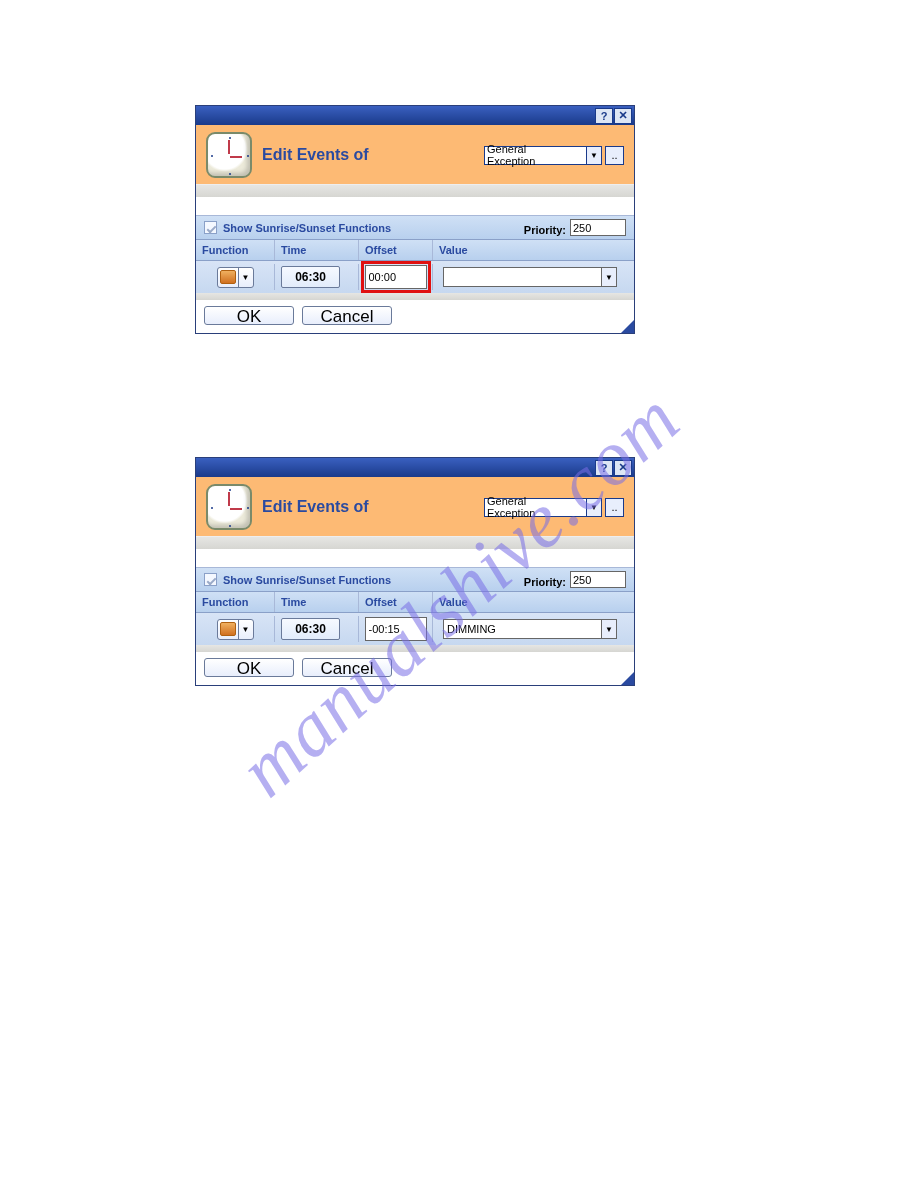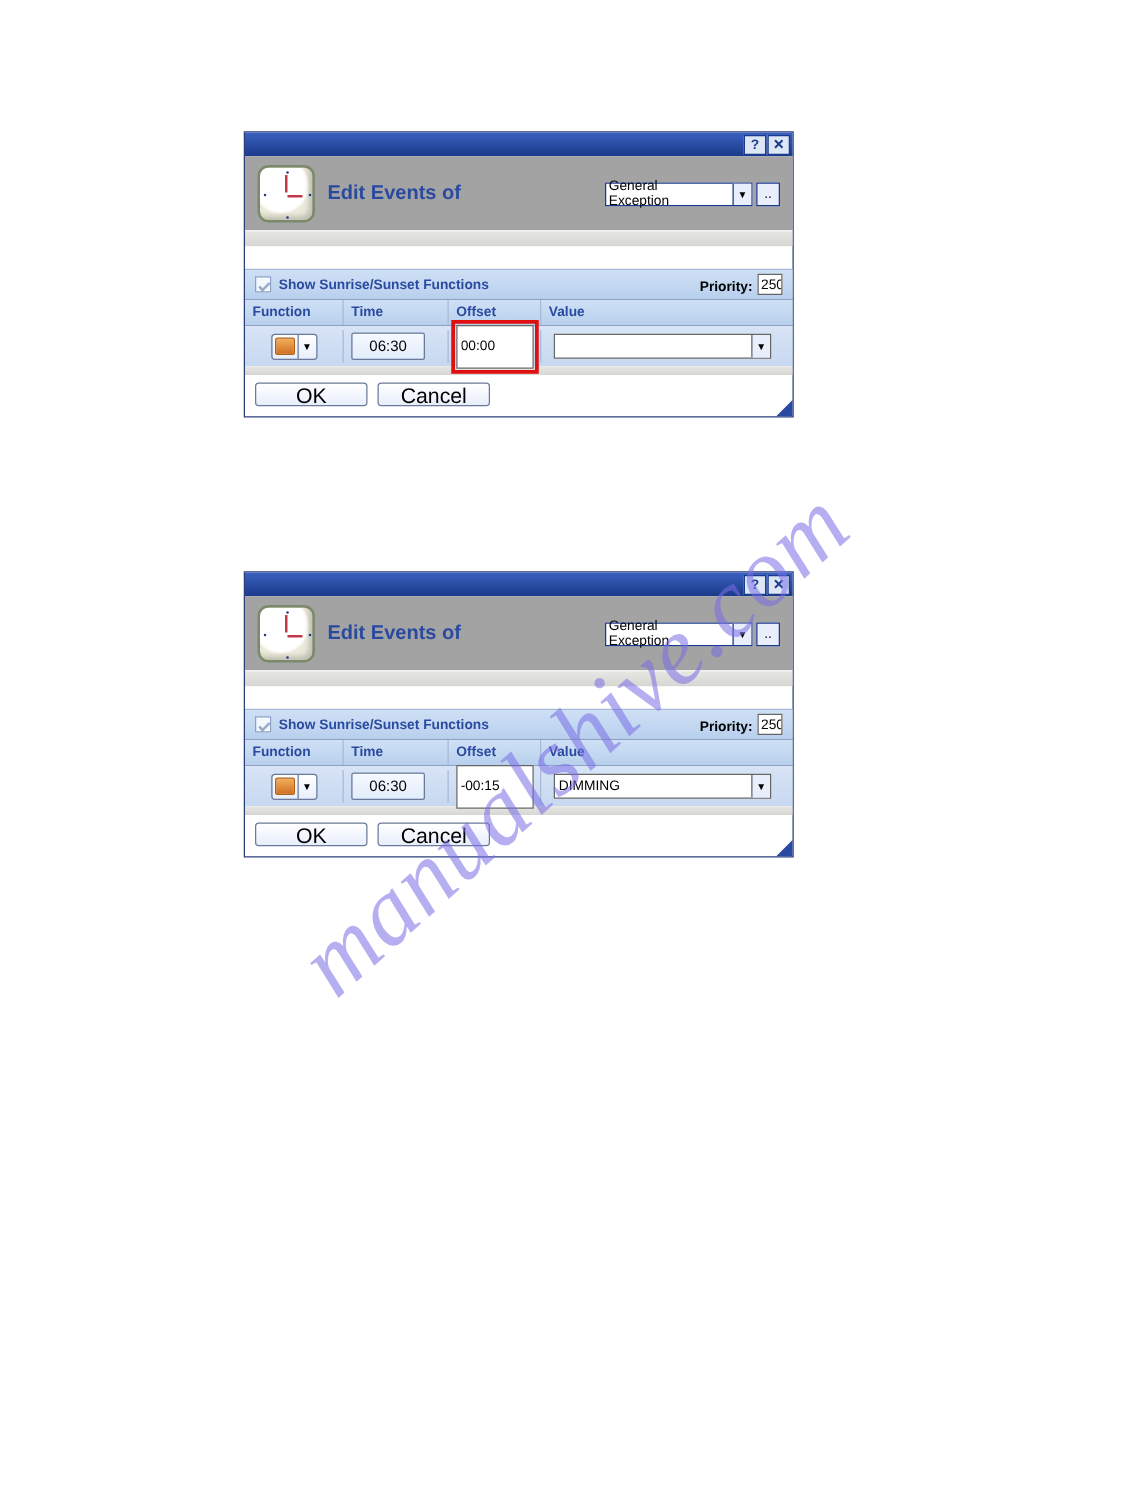--- a/index.html
+++ b/index.html
@@ -45,21 +45,21 @@
     display: flex; align-items: center; justify-content: center;
     font-size: 11px; font-weight: bold; color: #1a3a8a;
     margin-left: 1px;
     cursor: pointer;
   }
 
   .header-row {
     display: flex;
     align-items: center;
     padding: 7px 10px 6px 10px;
-    background: #a3a3a3;
+    background: #fdba74;
     justify-content: center;
   }
   .clock-icon {
     width: 46px; height: 46px;
     border: 2px solid #7a8a6a;
     border-radius: 9px;
     background: radial-gradient(circle at 40% 35%, #fff 0 55%, #eceada 62% 100%);
     position: relative;
     margin-right: 10px;
     box-shadow: inset -3px -3px 4px rgba(0,0,0,0.18);
@@ -153,21 +153,21 @@
     position: absolute;
     left: 2px; top: 4px;
     width: 7px; height: 3px;
     border-left: 2px solid #9aaac8;
     border-bottom: 2px solid #9aaac8;
     transform: rotate(-45deg);
   }
   .sr-label { color: #2a4aa0; font-weight: bold; }
   .sr-right { margin-left: auto; display: flex; align-items: flex-end; gap: 4px; }
   .prio-input {
-    width: 20px; height: 17px; border: 1px solid #666; font-size: 11px; text-align: left; padding-left: 2px;
+    width: 56px; height: 17px; border: 1px solid #666; font-size: 11px; text-align: left; padding-left: 2px;
   }
 
   .thead-row {
     display: flex;
     background: linear-gradient(#cfe0f5, #b8d0ee);
     font-size: 11px;
     color: #2a4aa0;
     font-weight: bold;
     border-bottom: 1px solid #8aa0c8;
   }
@@ -208,26 +208,26 @@
     display: flex; align-items: center; justify-content: center;
     font-size: 8px;
     margin-left: 2px;
   }
 
   .time-cell {
     width: 60px; height: 22px;
     border: 1px solid #6a7a9a;
     background: linear-gradient(#f6f9ff, #e2ecfb);
     display: flex; align-items: center; justify-content: center;
-    font-weight: normal; font-size: 12px;
+    font-weight: bold; font-size: 12px;
     border-radius: 2px;
   }
 
   .offset-input {
-    width: 62px; height: 35px;
+    width: 62px; height: 24px;
     border: 1px solid #666;
     font-size: 11px; padding: 0 3px;
     background: #fff;
   }
   .offset-wrap.highlight {
     border: 3px solid #e01010;
     padding: 1px;
   }
   .offset-wrap { display: inline-block; }
 

